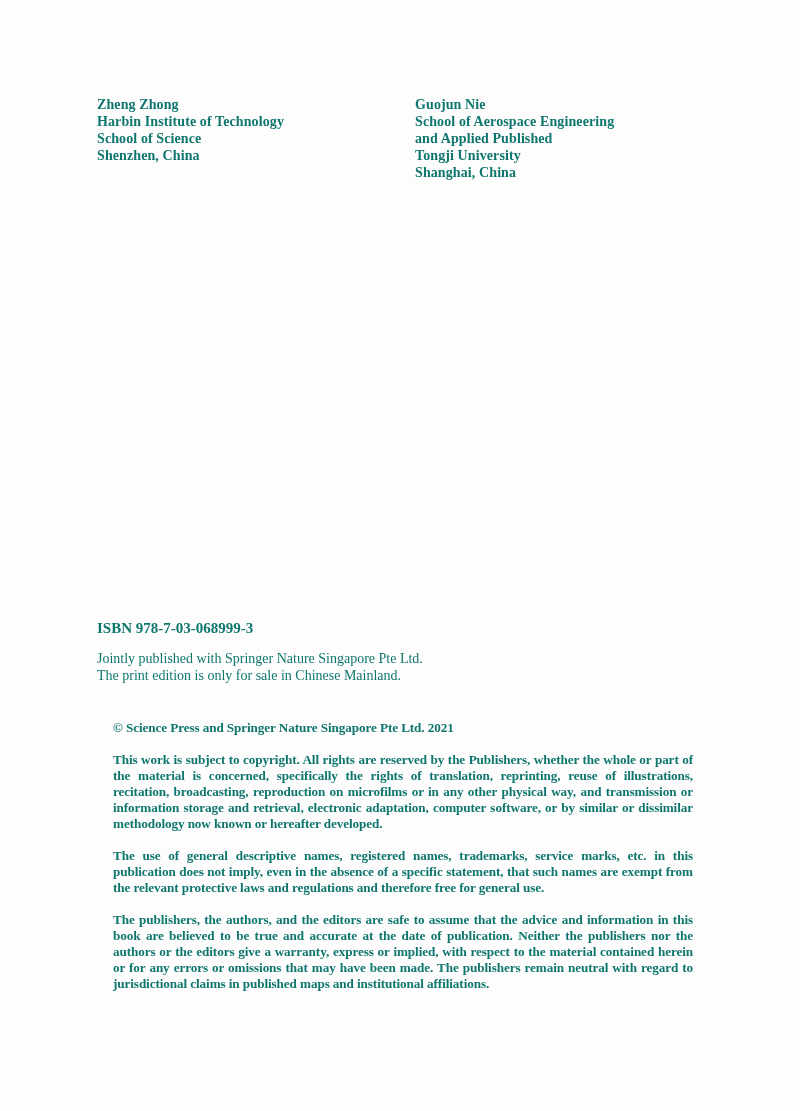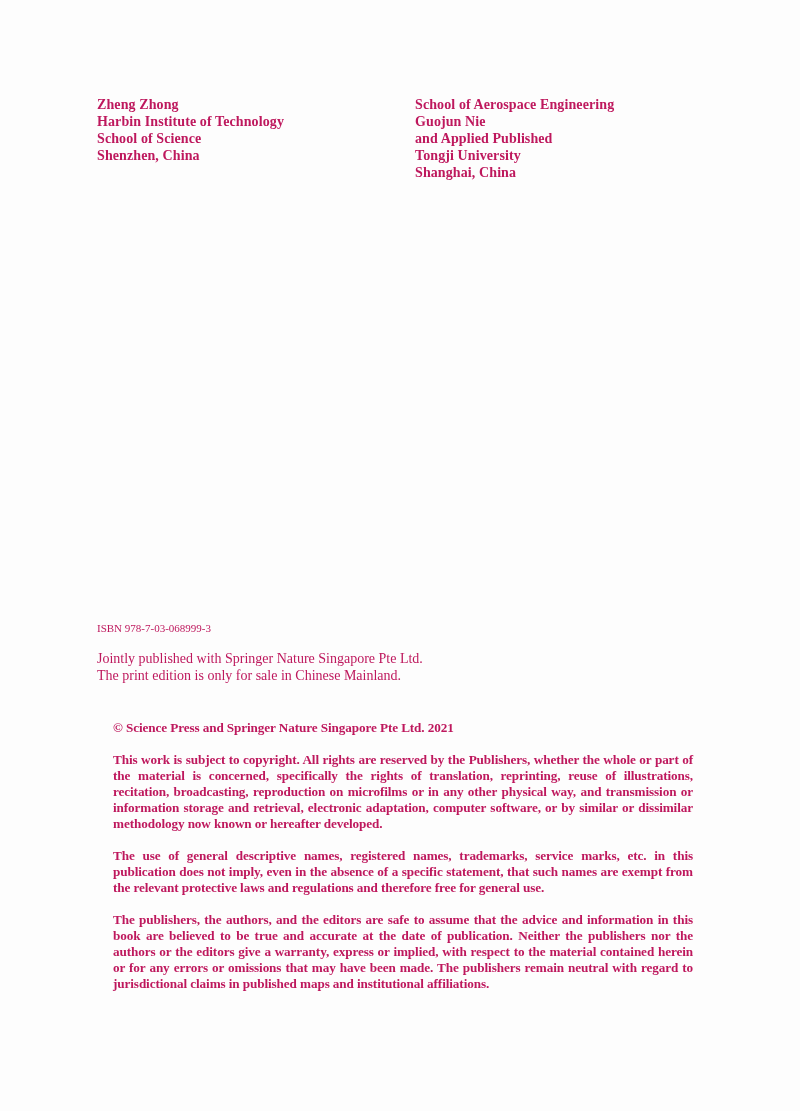--- a/index.html
+++ b/index.html
@@ -6,21 +6,21 @@
     margin: 0;
     padding: 0;
     background: #e8e8e8;
   }
   .page {
     position: relative;
     width: 800px;
     height: 1111px;
     margin: 0 auto;
     background: #fdfdfd;
-    color: #be185d;
+    color: #0f766e;
     font-family: "Liberation Serif", "DejaVu Serif", serif;
     overflow: hidden;
   }
   .block { position: absolute; }
 
   
   .author-block {
     top: 96px;
     left: 97px;
     right: 60px;
@@ -33,23 +33,23 @@
     letter-spacing: 0.1px;
   }
   .author-col.left  { width: 318px; }
   .author-col.right { width: 300px; }
   .author-col div { white-space: nowrap; }
 
   
   .isbn-block {
     top: 620px;
     left: 97px;
-    font-size: 11px;
+    font-size: 15px;
     line-height: 17px;
-    font-weight: normal;
+    font-weight: bold;
   }
   .distribution-block {
     top: 650px;
     left: 97px;
     font-size: 14px;
     line-height: 17px;
     font-weight: normal;
   }
 
   
@@ -82,22 +82,22 @@
 <div class="page">
 
   <div class="block author-block">
     <div class="author-col left">
       <div>Zheng Zhong</div>
       <div>Harbin Institute of Technology</div>
       <div>School of Science</div>
       <div>Shenzhen, China</div>
     </div>
     <div class="author-col right">
+      <div>Guojun Nie</div>
       <div>School of Aerospace Engineering</div>
-      <div>Guojun Nie</div>
       <div>and Applied Published</div>
       <div>Tongji University</div>
       <div>Shanghai, China</div>
     </div>
   </div>
 
   <div class="block isbn-block">ISBN 978-7-03-068999-3</div>
 
   <div class="block distribution-block">
     <div>Jointly published with Springer Nature Singapore Pte Ltd.</div>

